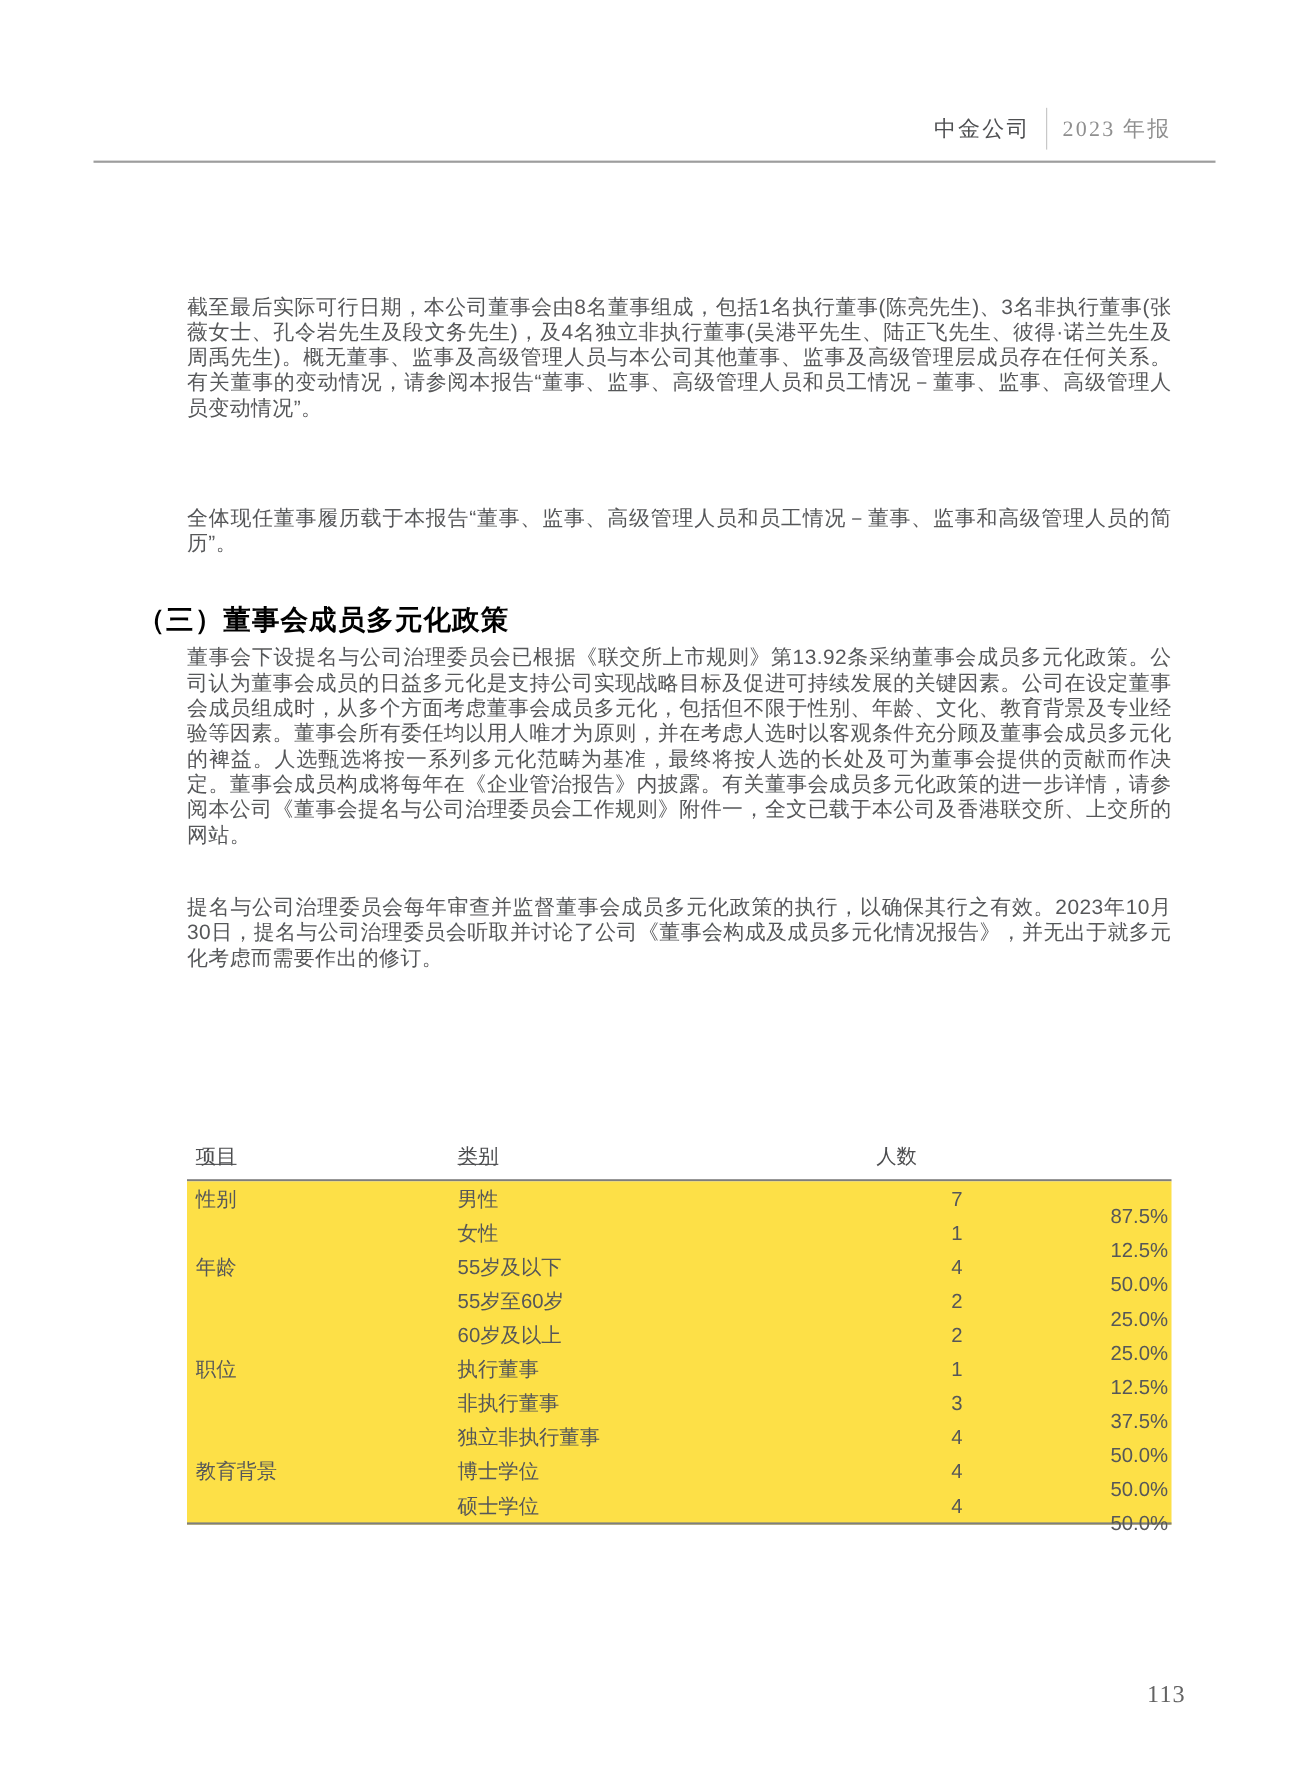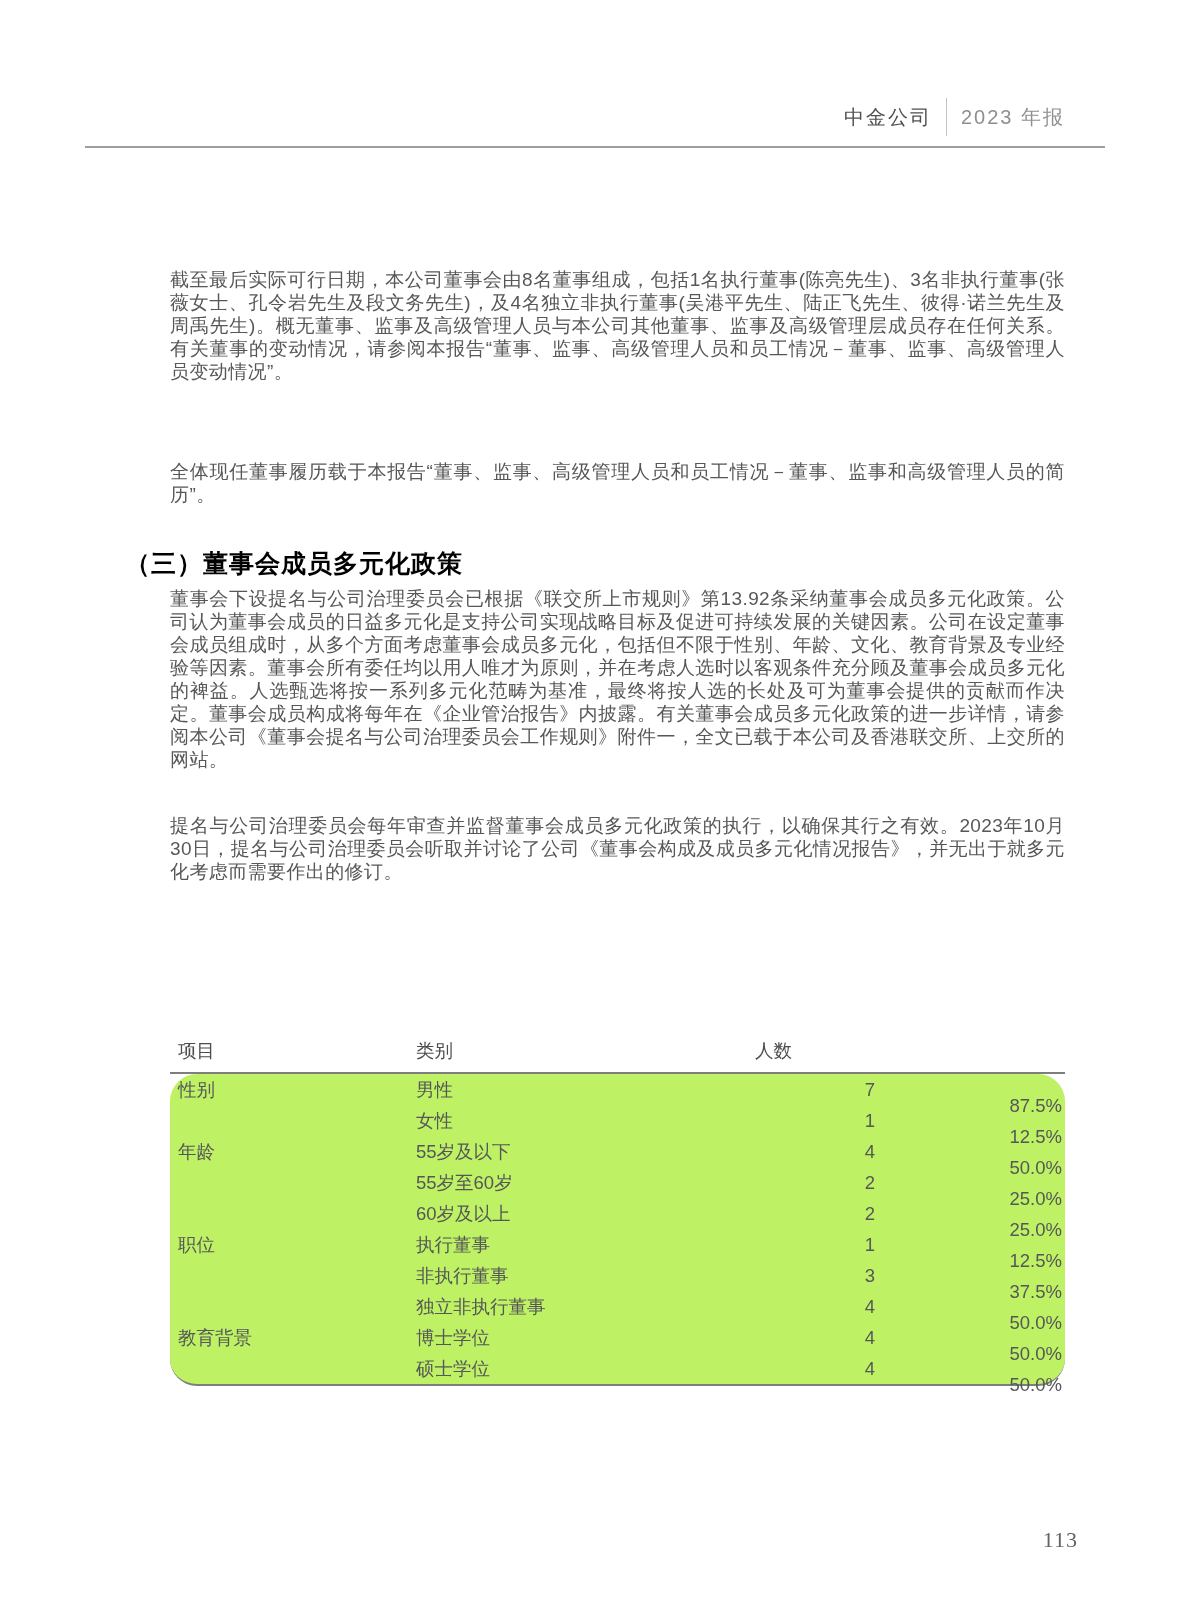--- a/index.html
+++ b/index.html
@@ -9,21 +9,21 @@
     font-family: "Liberation Sans", sans-serif;
     position: relative;
     color: #565759;
   }
   .page { position: absolute; inset: 0; width: 1190px; height: 1615px; background: #fff; overflow: hidden; }
 
   
   .report-header {
     position: absolute; top: 98px; right: 125px;
     display: flex; align-items: center; gap: 14px;
-    font-family: Liberation Sans, sans-serif;
+    font-family: Liberation Serif, serif;
     font-size: 20px; letter-spacing: 2px;
   }
   .company-name { color: #4e4f51; }
   .header-divider { width: 1px; height: 38px; background: #c3c3c3; }
   .edition-label { color: #8f8f8f; }
   .header-rule {
     position: absolute; top: 146px; left: 85px; width: 1020px; height: 0;
     border-top: 2px solid #9d9d9d;
   }
 
@@ -47,24 +47,24 @@
 
   
   .div-table { position: absolute; left: 170px; top: 1038px; width: 895px; font-size: 18.5px; }
   .thead {
     display: grid; grid-template-columns: 238px 1fr 120px 190px;
     align-items: end;
     border-bottom: 2px solid #7e7e7e;
     padding-bottom: 9px;
     color: #4c4d4f;
   }
-  .thead .c1, .thead .c2 { padding-left: 8px; }
-  .thead .c3 { text-align: left; }
+  .thead .c1, .thead .c2 { padding-left: 8px; text-decoration: underline; }
+  .thead .c3 { text-align: center; }
   .thead .c4 { text-align: right; padding-right: 3px; line-height: 30px; }
-  .tbody { background: #bef264; border-bottom: 2px solid #7e7e7e; border-radius: 27px; }
+  .tbody { background: #fde047; border-bottom: 2px solid #7e7e7e; }
   .trow { display: grid; grid-template-columns: 238px 1fr 120px 190px; height: 31px; line-height: 31px; }
   .trow .c1, .trow .c2 { padding-left: 8px; }
   .trow .c3 { text-align: right; }
   .trow .c4 { text-align: right; padding-right: 3px; margin-top: 16px; }
 
   
   .page-number {
     position: absolute; top: 1527px; right: 112px;
     font-family: "Liberation Serif", serif;
     font-size: 22px; color: #636363; letter-spacing: 1px;

